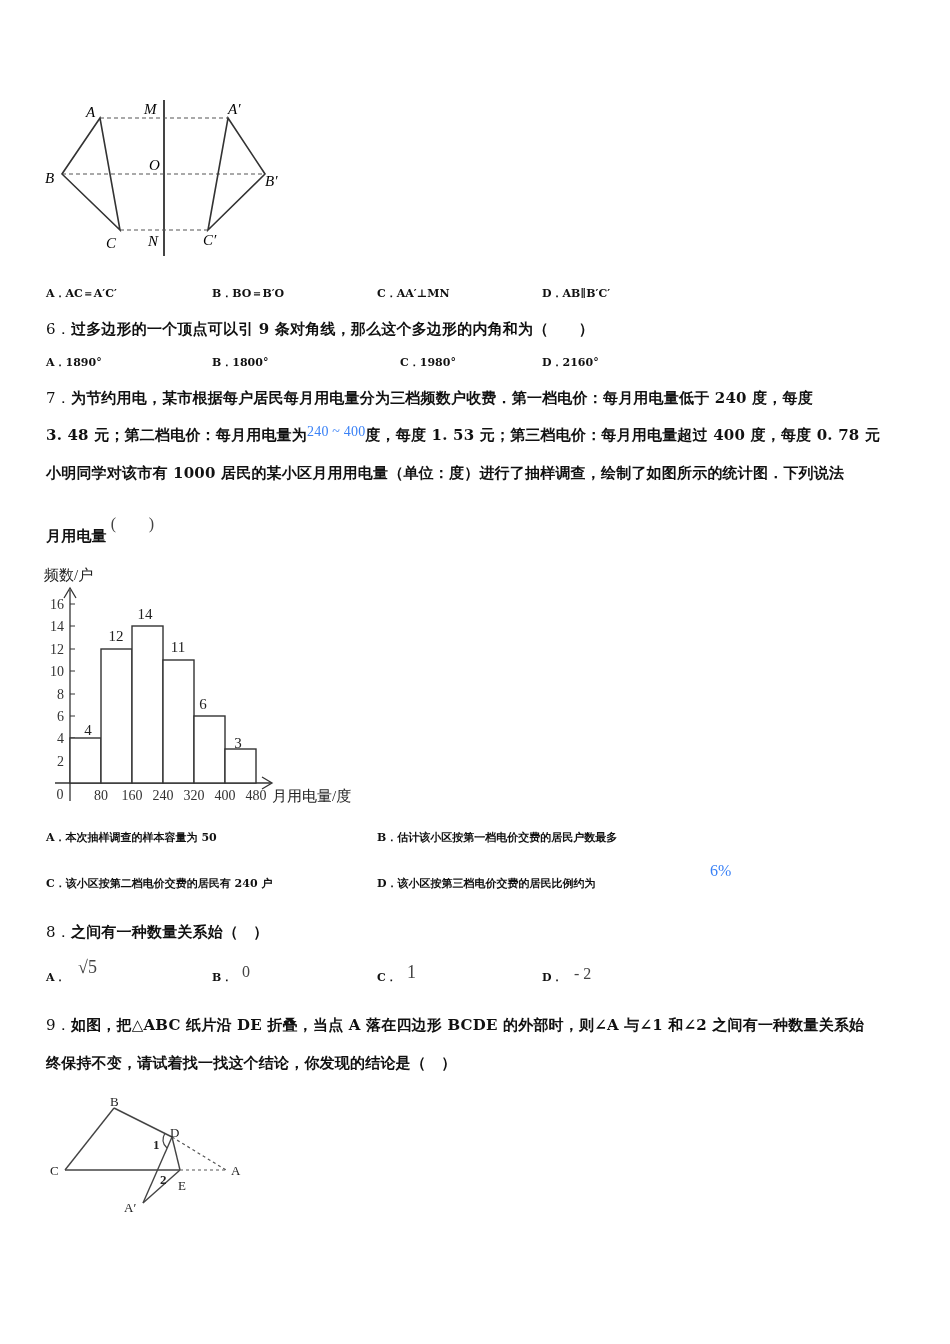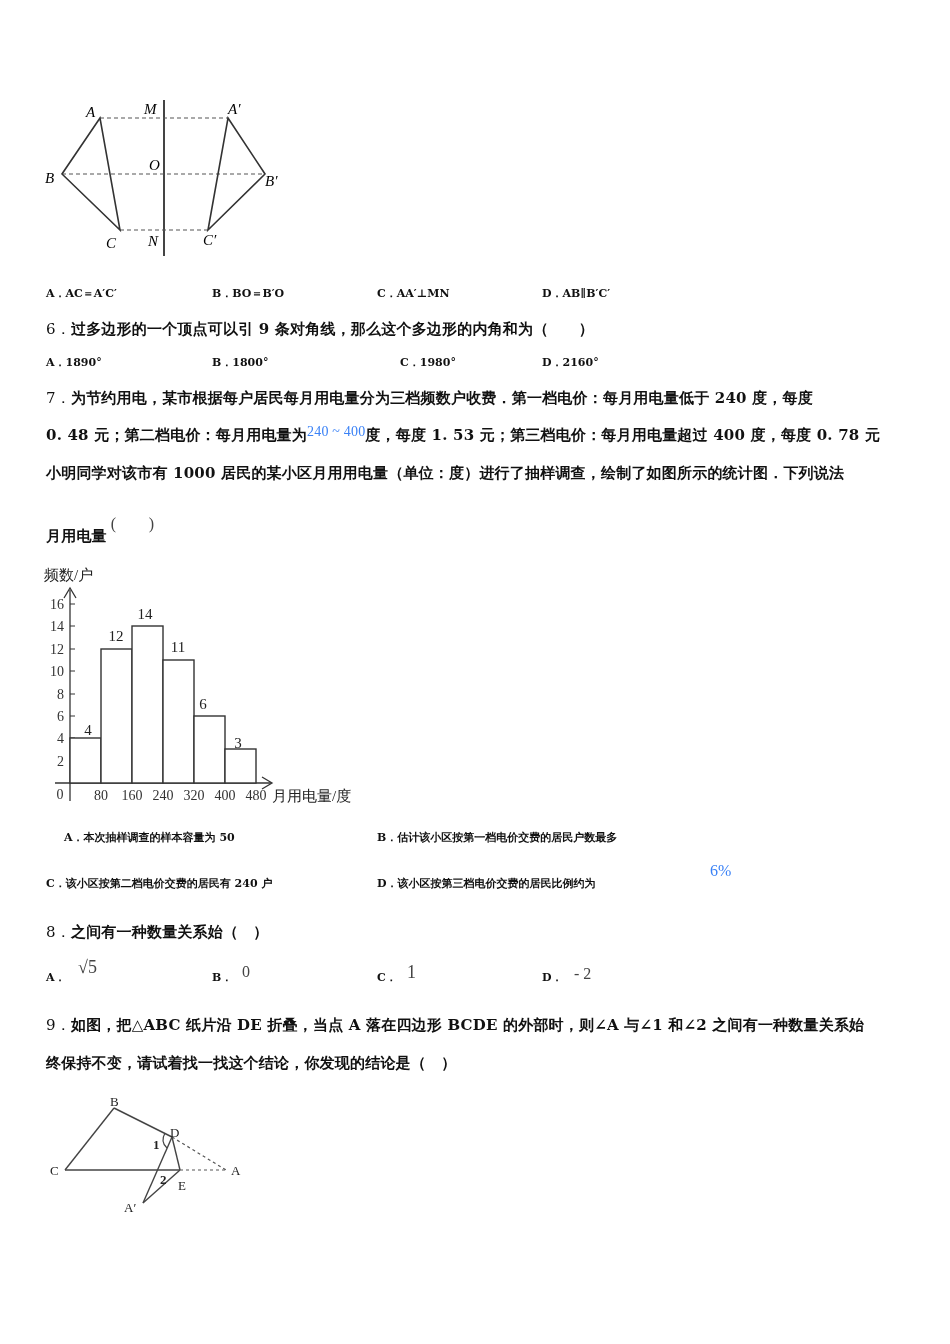--- a/index.html
+++ b/index.html
@@ -45,21 +45,21 @@
 </div>
 <div class="opt" style="left:46px;top:355px"><span>A．</span><span>1890°</span></div>
 <div class="opt" style="left:212px;top:355px"><span>B．</span><span>1800°</span></div>
 <div class="opt" style="left:400px;top:355px"><span>C．</span><span>1980°</span></div>
 <div class="opt" style="left:542px;top:355px"><span>D．</span><span>2160°</span></div>
 
 <div class="line" style="top:389px">
   <span class="qnum">7．</span><span>为节约用电，某市根据每户居民每月用电量分为三档频数户收费．第一档电价：每月用电量低于 240 度，每度</span>
 </div>
 <div class="line" style="top:426px">
-  <span>0. 48 元；第二档电价：每月用电量为</span><span class="math-light" style="position:relative;top:-4px">240 ~ 400</span><span>度，每度 1. 53 元；第三档电价：每月用电量超过 400 度，每度 0. 78 元</span>
+  <span>3. 48 元；第二档电价：每月用电量为</span><span class="math-light" style="position:relative;top:-4px">240 ~ 400</span><span>度，每度 1. 53 元；第三档电价：每月用电量超过 400 度，每度 0. 78 元</span>
 </div>
 <div class="line" style="top:464px"><span>小明同学对该市有 1000 居民的某小区月用用电量（单位：度）进行了抽样调查，绘制了如图所示的统计图．下列说法</span></div>
 <div class="line" style="top:526px">
   <span>月用电量</span><span class="math" style="position:relative;top:-12px;left:4px">(　　)</span>
 </div>
 
 <svg class="abs" style="left:40px;top:562px" width="330" height="245" viewBox="40 562 330 245">
   <g class="chart-text">
     <text x="44" y="580" font-size="15" fill="#222">频数/户</text>
 
@@ -112,21 +112,21 @@
       <text x="132" y="800">160</text>
       <text x="163" y="800">240</text>
       <text x="194" y="800">320</text>
       <text x="225" y="800">400</text>
       <text x="256" y="800">480</text>
     </g>
     <text x="272" y="801" font-size="15" fill="#222">月用电量/度</text>
   </g>
 </svg>
 
-<div class="opt" style="left:64px;top:830px"><span>A．</span><span>本次抽样调查的样本容量为 50</span></div>
+<div class="opt" style="left:46px;top:830px"><span>A．</span><span>本次抽样调查的样本容量为 50</span></div>
 <div class="opt" style="left:377px;top:830px"><span>B．</span><span>估计该小区按第一档电价交费的居民户数最多</span></div>
 <div class="opt" style="left:46px;top:876px"><span>C．</span><span>该小区按第二档电价交费的居民有 240 户</span></div>
 <div class="opt" style="left:377px;top:876px"><span>D．</span><span>该小区按第三档电价交费的居民比例约为</span></div>
 <div class="abs math-light" style="left:710px;top:862px;font-size:16px">6%</div>
 
 <div class="line" style="top:923px">
   <span class="qnum">8．</span><span>之间有一种数量关系始（　）</span>
 </div>
 <div class="opt" style="left:46px;top:970px"><span>A．</span></div>
 <div class="abs math" style="left:78px;top:957px;font-size:18px">√5</div>

